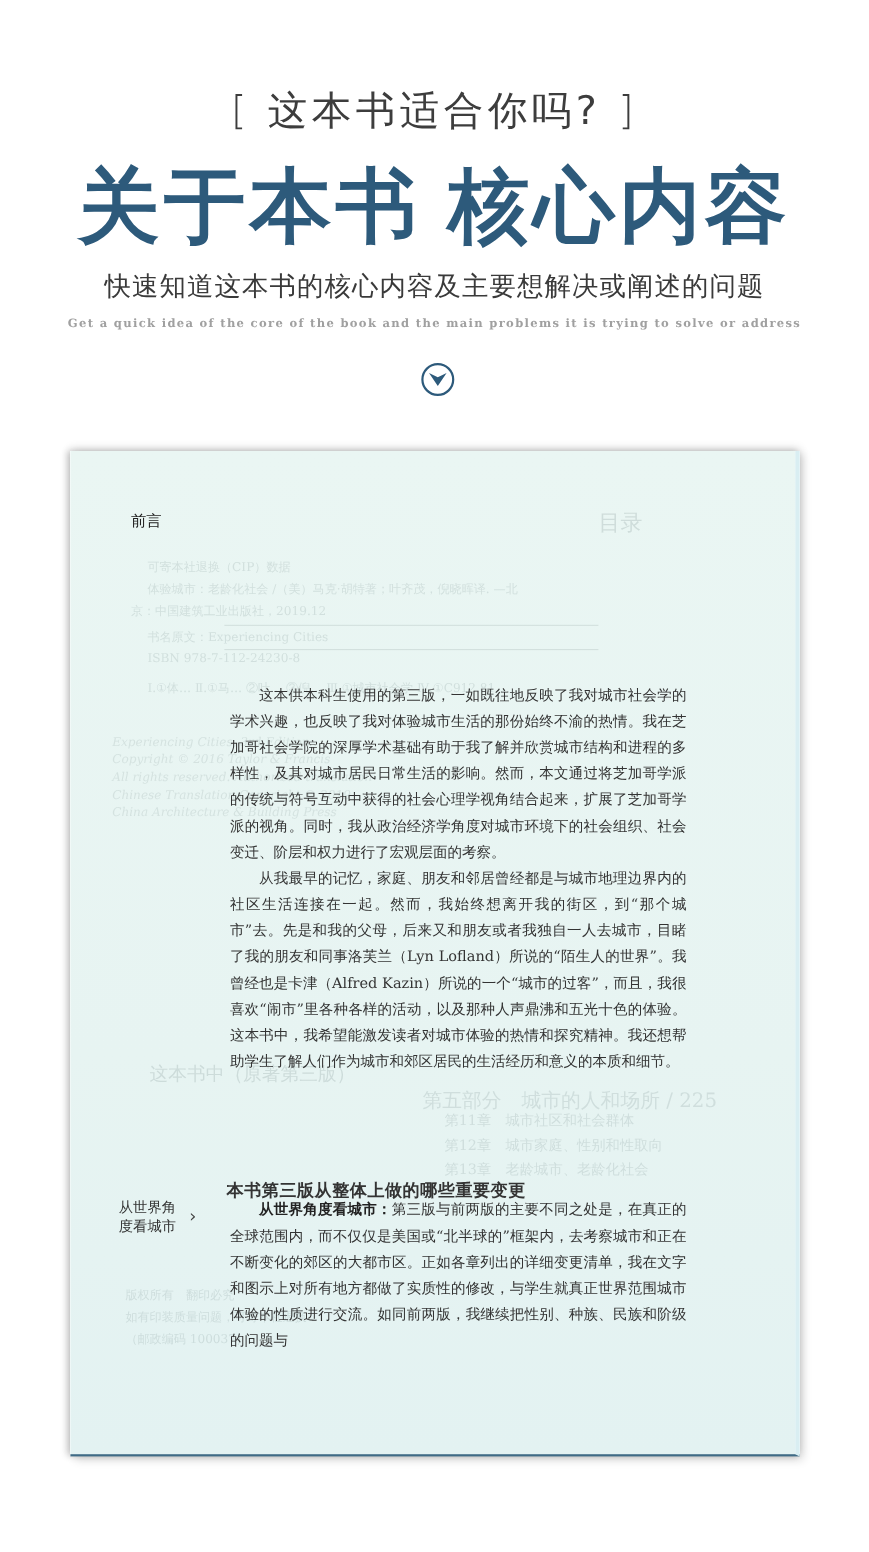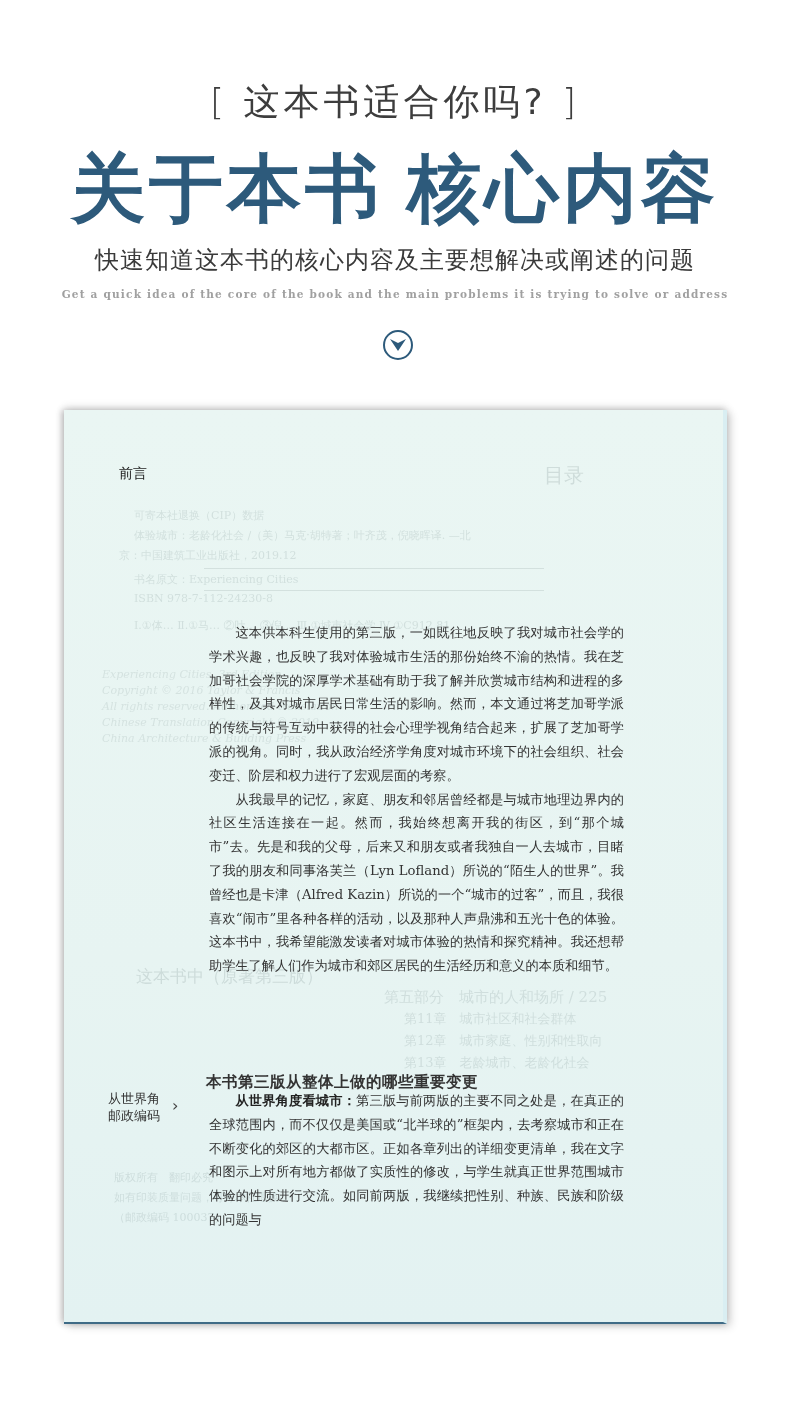--- a/index.html
+++ b/index.html
@@ -99,39 +99,39 @@
   <div class="ghost-line" style="left:140px; top:180px; width:340px;"></div>
   <div class="ghost" style="left:70px; top:162px;">书名原文：Experiencing Cities</div>
   <div class="ghost" style="left:70px; top:182px;">ISBN 978-7-112-24230-8</div>
   <div class="ghost" style="left:70px; top:208px;">Ⅰ.①体… Ⅱ.①马… ②叶… ③倪… Ⅲ.①城市社会学 Ⅳ.①C912.81</div>
   <div class="ghost en" style="left:38px; top:258px;">Experiencing Cities, 3rd Edition</div>
   <div class="ghost en" style="left:38px; top:274px;">Copyright © 2016 Taylor &amp; Francis</div>
   <div class="ghost en" style="left:38px; top:290px;">All rights reserved. Authorized translation</div>
   <div class="ghost en" style="left:38px; top:306px;">Chinese Translation Copyright © 2019</div>
   <div class="ghost en" style="left:38px; top:322px;">China Architecture &amp; Building Press</div>
   <div class="ghost big" style="left:72px; top:555px; font-size:17px;">这本书中（原著第三版）</div>
-  <div class="ghost" style="left:320px; top:578px; font-size:15px;">第五部分　城市的人和场所 / 225</div>
+  <div class="ghost" style="left:320px; top:578px; font-size:18px;">第五部分　城市的人和场所 / 225</div>
   <div class="ghost" style="left:340px; top:600px; font-size:13px;">第11章　城市社区和社会群体</div>
   <div class="ghost" style="left:340px; top:622px; font-size:13px;">第12章　城市家庭、性别和性取向</div>
   <div class="ghost" style="left:340px; top:644px; font-size:13px;">第13章　老龄城市、老龄化社会</div>
   <div class="ghost" style="left:50px; top:760px;">版权所有　翻印必究</div>
   <div class="ghost" style="left:50px; top:780px;">如有印装质量问题，可寄本社退换</div>
   <div class="ghost" style="left:50px; top:800px;">（邮政编码 100037）</div>
 
   <div class="sec-label" style="left:55px; top:55px;">前言</div>
 
   <div class="body-text" style="top:211px;">
     <p>这本供本科生使用的第三版，一如既往地反映了我对城市社会学的学术兴趣，也反映了我对体验城市生活的那份始终不渝的热情。我在芝加哥社会学院的深厚学术基础有助于我了解并欣赏城市结构和进程的多样性，及其对城市居民日常生活的影响。然而，本文通过将芝加哥学派的传统与符号互动中获得的社会心理学视角结合起来，扩展了芝加哥学派的视角。同时，我从政治经济学角度对城市环境下的社会组织、社会变迁、阶层和权力进行了宏观层面的考察。</p>
     <p>从我最早的记忆，家庭、朋友和邻居曾经都是与城市地理边界内的社区生活连接在一起。然而，我始终想离开我的街区，到“那个城市”去。先是和我的父母，后来又和朋友或者我独自一人去城市，目睹了我的朋友和同事洛芙兰（Lyn Lofland）所说的“陌生人的世界”。我曾经也是卡津（Alfred Kazin）所说的一个“城市的过客”，而且，我很喜欢“闹市”里各种各样的活动，以及那种人声鼎沸和五光十色的体验。这本书中，我希望能激发读者对城市体验的热情和探究精神。我还想帮助学生了解人们作为城市和郊区居民的生活经历和意义的本质和细节。</p>
   </div>
 
   <div class="section-heading">本书第三版从整体上做的哪些重要变更</div>
 
   <div class="side-nav">
     <div>从世界角</div>
-    <div>邮政编码</div>
+    <div>度看城市</div>
     <span class="chev">›</span>
   </div>
 
   <div class="body-text" style="top:679px;">
     <p><b>从世界角度看城市：</b><span>第三版与前两版的主要不同之处是，在真正的全球范围内，而不仅仅是美国或“北半球的”框架内，去考察城市和正在不断变化的郊区的大都市区。正如各章列出的详细变更清单，我在文字和图示上对所有地方都做了实质性的修改，与学生就真正世界范围城市体验的性质进行交流。如同前两版，我继续把性别、种族、民族和阶级的问题与</span></p>
   </div>
 </div>
 
 </body></html>

